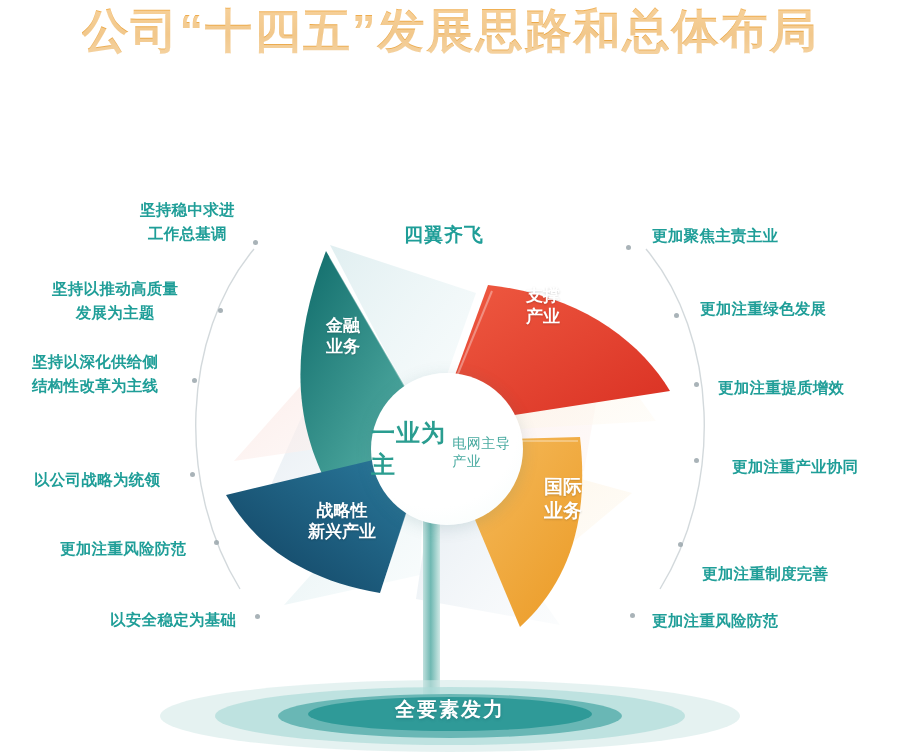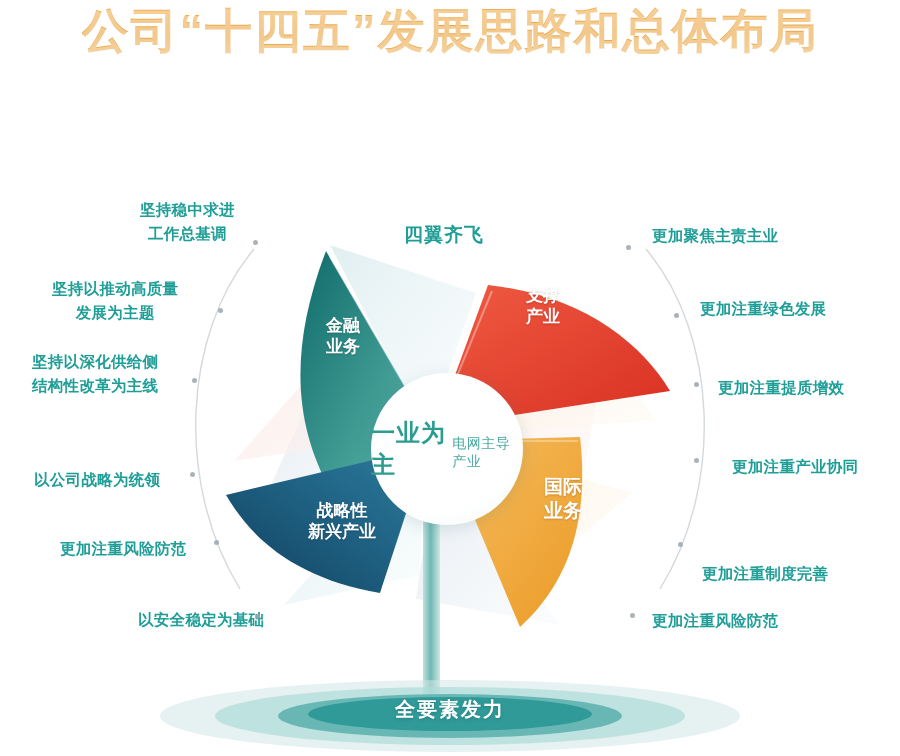--- a/index.html
+++ b/index.html
@@ -117,21 +117,21 @@
   <div class="side-label left" style="left:34px;top:468px;">
     <span>以公司战略为统领</span>
   </div>
   <div class="dot" style="left:190px;top:472px;"></div>
 
   <div class="side-label left" style="left:60px;top:537px;">
     <span>更加注重风险防范</span>
   </div>
   <div class="dot" style="left:214px;top:540px;"></div>
 
-  <div class="side-label left" style="left:110px;top:608px;margin-left:28px;">
+  <div class="side-label left" style="left:110px;top:608px;">
     <span>以安全稳定为基础</span>
   </div>
   <div class="dot" style="left:255px;top:614px;"></div>
 
   <div class="side-label right" style="left:652px;top:224px;">
     <span>更加聚焦主责主业</span>
   </div>
   <div class="dot" style="left:626px;top:245px;"></div>
 
   <div class="side-label right" style="left:700px;top:297px;">

